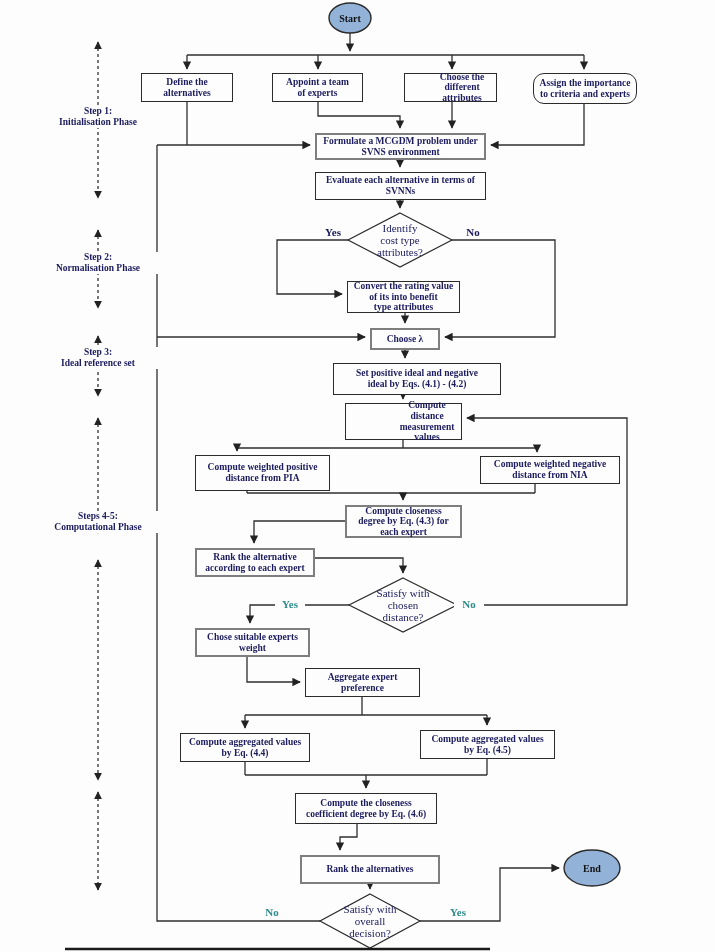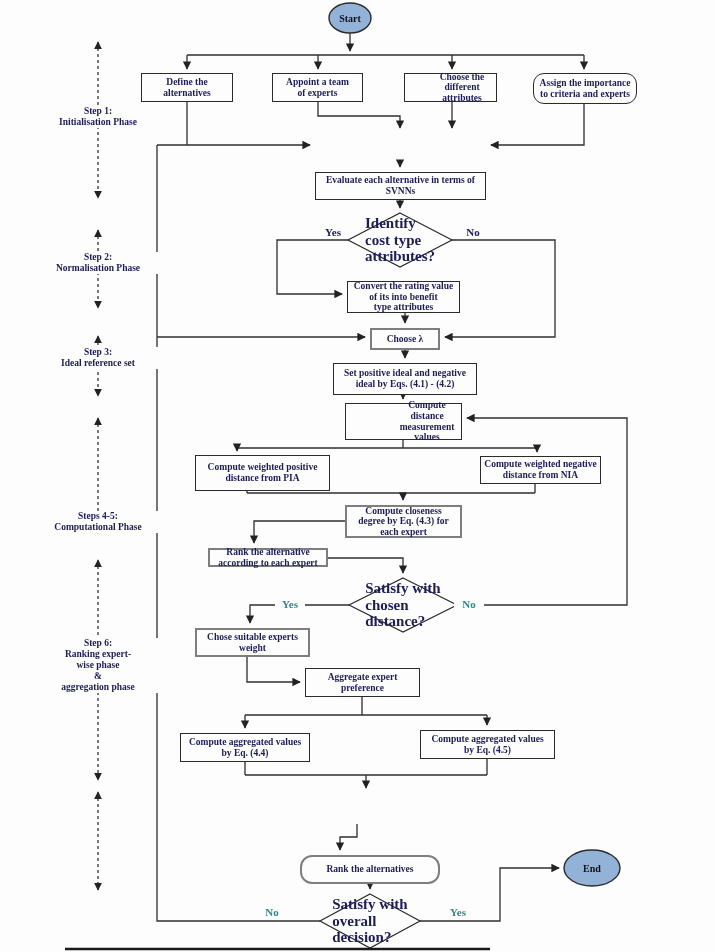--- a/index.html
+++ b/index.html
@@ -4,21 +4,21 @@
 <style>
   html,body{margin:0;padding:0;background:#fdfdfd;}
   #stage{position:relative;width:715px;height:952px;background:#fdfdfd;overflow:hidden;
          font-family:"Liberation Serif", serif;}
   .box{position:absolute;display:flex;align-items:center;justify-content:center;
        text-align:center;background:#fdfdfd;border:1px solid #2b2b2b;
        color:#1b1b5e;font-weight:bold;font-size:9.5px;line-height:1.12;
        white-space:pre-line;padding:1px;box-sizing:border-box;}
   .box.thick{border:2px solid #7e7e7e;}
   .dtext{position:absolute;display:flex;align-items:center;justify-content:center;
-         color:#1b1b5e;font-weight:bold;font-size:15px;line-height:1.1;
+         text-align:center;color:#1b1b5e;font-weight:normal;font-size:11px;line-height:1.1;
          white-space:pre-line;pointer-events:none;}
   .term{position:absolute;display:flex;align-items:center;justify-content:center;
         color:#111;font-weight:bold;font-size:10px;}
   .steplbl{position:absolute;left:33px;width:130px;text-align:center;background:#fdfdfd;
            color:#1b1b5e;font-weight:bold;font-size:9.5px;line-height:1.15;white-space:pre-line;}
   .branch{position:absolute;width:30px;text-align:center;background:#fdfdfd;
           font-weight:bold;font-size:11px;}
   .branch.navy{color:#1b1b5e;}
   .branch.teal{color:#2e8b8b;}
   svg{position:absolute;left:0;top:0;}
@@ -107,62 +107,61 @@
   <div class="term" style="left:571px;top:858px;width:42px;height:20px;">End</div>
 
   <div class="steplbl" style="top:106px;">Step 1:
 Initialisation Phase</div>
   <div class="steplbl" style="top:252px;">Step 2:
 Normalisation Phase</div>
   <div class="steplbl" style="top:347px;">Step 3:
 Ideal reference set</div>
   <div class="steplbl" style="top:463px;margin-top:48px;">Steps 4-5:
 Computational Phase</div>
-  <div class="steplbl" style="top:638px;">Step 6:
-Ranking expert-
-wise phase
-&amp;
-aggregation phase</div>
 
   <div class="box" style="left:141px;top:73px;width:92px;height:29px;">Define the
 alternatives</div>
   <div class="box" style="left:272px;top:73px;width:91px;height:29px;">Appoint a team
 of experts</div>
   <div class="box" style="left:404px;top:73px;width:93px;height:29px;padding-left:24px;">Choose the different
 attributes</div>
   <div class="box" style="left:533px;top:73px;width:104px;height:31px;border-radius:11px;">Assign the importance
 to criteria and experts</div>
+  <div class="box thick" style="left:315px;top:133px;width:171px;height:27px;">Formulate a MCGDM problem under
+SVNS environment</div>
   <div class="box" style="left:315px;top:172px;width:171px;height:28px;">Evaluate each alternative in terms of
 SVNNs</div>
   <div class="box" style="left:347px;top:281px;width:113px;height:32px;">Convert the rating value
 of its into benefit
 type attributes</div>
   <div class="box thick" style="left:370px;top:328px;width:70px;height:22px;">Choose λ</div>
-  <div class="box" style="left:333px;top:363px;width:144px;height:32px;">Set positive ideal and negative
+  <div class="box" style="left:333px;top:363px;width:168px;height:32px;">Set positive ideal and negative
 ideal by Eqs. (4.1) - (4.2)</div>
   <div class="box" style="left:345px;top:403px;width:117px;height:37px;padding-left:48px;">Compute distance
 measurement values</div>
   <div class="box" style="left:195px;top:455px;width:135px;height:36px;">Compute weighted positive
 distance from PIA</div>
-  <div class="box" style="left:480px;top:456px;width:121px;height:28px;">Compute weighted negative
+  <div class="box" style="left:480px;top:456px;width:140px;height:28px;">Compute weighted negative
 distance from NIA</div>
   <div class="box thick" style="left:345px;top:505px;width:117px;height:33px;">Compute closeness
 degree by Eq. (4.3) for
 each expert</div>
-  <div class="box thick" style="left:195px;top:548px;width:120px;height:19px;margin-left:13px;">Rank the alternative
+  <div class="box thick" style="left:195px;top:548px;width:120px;height:29px;">Rank the alternative
 according to each expert</div>
   <div class="box thick" style="left:195px;top:628px;width:115px;height:29px;">Chose suitable experts
 weight</div>
   <div class="box" style="left:305px;top:668px;width:115px;height:29px;">Aggregate expert
 preference</div>
   <div class="box" style="left:180px;top:733px;width:130px;height:29px;">Compute aggregated values
 by Eq. (4.4)</div>
   <div class="box" style="left:420px;top:730px;width:135px;height:29px;">Compute aggregated values
 by Eq. (4.5)</div>
-  <div class="box thick" style="left:300px;top:855px;width:140px;height:29px;border-radius:12px;">Rank the alternatives</div>
+  <div class="box" style="left:295px;top:793px;width:142px;height:31px;">Compute the closeness
+coefficient degree by Eq. (4.6)</div>
+  <div class="box thick" style="left:300px;top:855px;width:140px;height:29px;">Rank the alternatives</div>
 
   <div class="dtext" style="left:360px;top:221px;width:80px;height:38px;">Identify
 cost type
 attributes?</div>
   <div class="dtext" style="left:363px;top:586px;width:80px;height:38px;">Satisfy with
 chosen
 distance?</div>
   <div class="dtext" style="left:330px;top:902px;width:80px;height:38px;">Satisfy with
 overall
 decision?</div>

